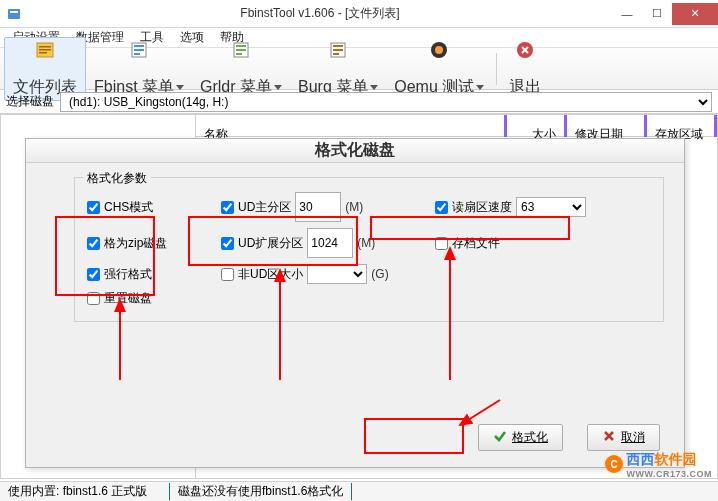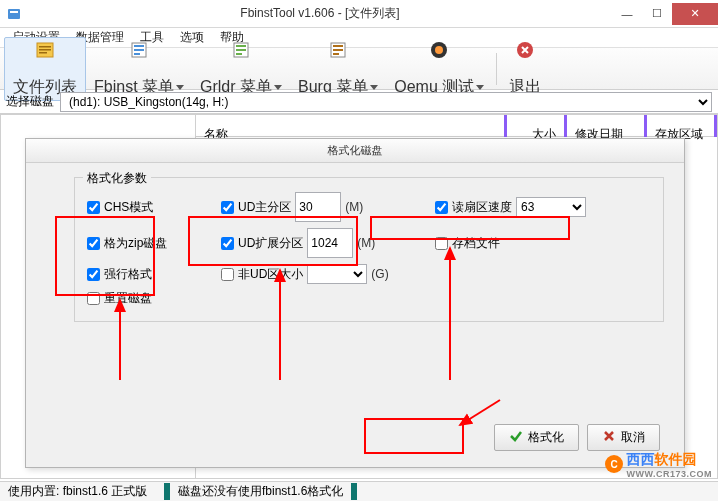--- a/index.html
+++ b/index.html
@@ -33,43 +33,43 @@
 .leftcol { position: absolute; left: 0; top: 0; width: 195px; height: 100%; border-right: 1px solid #d0d0d0; }
 .colheaders { position: absolute; left: 195px; top: 0; right: 0; height: 22px; display: flex; border-bottom: 1px solid #d0d0d0; font-size: 12px; background: #fff; }
 .colh { padding: 11px 8px; border-right: 3px solid #8b5cf6; }
 .colh.name { flex: 1; }
 .colh.size { width: 60px; text-align: right; }
 .colh.date { width: 80px; }
 .colh.loc { width: 70px; }
 
 
 .dialog { position: absolute; left: 25px; top: 138px; width: 660px; height: 330px; border: 1px solid #b4b4b4; background: #f0f0f0; box-shadow: 2px 2px 6px rgba(0,0,0,.15); }
-.dialog-title { height: 24px; background: linear-gradient(#fdfdfd,#eaeaea); border-bottom: 1px solid #cfcfcf; display: flex; align-items: center; justify-content: center; font-size: 11px; color: #333; }
+.dialog-title { height: 24px; background: linear-gradient(#fdfdfd,#eaeaea); border-bottom: 1px solid #cfcfcf; display: flex; align-items: center; justify-content: center; font-size: 16px; color: #333; font-weight: bold; }
 .dialog-body { padding: 14px 20px; position: relative; height: calc(100% - 24px); }
 
 .fieldset { border: 1px solid #cfcfcf; padding: 14px 12px 14px 12px; position: relative; margin-left: 28px; }
 .fieldset-legend { position: absolute; top: -8px; left: 8px; background: #f0f0f0; padding: 0 4px; font-size: 12px; }
 
 .formgrid { display: grid; grid-template-columns: 130px 210px 1fr; gap: 6px 4px; font-size: 12px; align-items: center; }
 .chk { display: flex; align-items: center; gap: 4px; }
 .chk input { width: 13px; height: 13px; margin: 0; }
 .inline { display: flex; align-items: center; gap: 4px; }
 .numbox { width: 46px; height: 30px; font-size: 12px; border: 1px solid #abadb3; padding: 0 3px; text-align: left; background: #fff; }
 .unit { font-size: 12px; color: #333; }
 .combo { height: 20px; font-size: 12px; border: 1px solid #abadb3; background: #fff; }
 
-.dlgbuttons { position: absolute; bottom: 16px; right: 24px; display: flex; gap: 8px; }
+.dlgbuttons { position: absolute; bottom: 16px; right: 24px; display: flex; gap: 24px; text-decoration: underline; }
 .dlgbtn { display: flex; align-items: center; gap: 5px; padding: 4px 14px; border: 1px solid #adadad; background: linear-gradient(#fdfdfd,#e6e6e6); font-size: 12px; border-radius: 2px; }
 
 
 .hl { position: absolute; border: 2px solid #ff0000; pointer-events: none; }
 
 
 .statusbar { position: absolute; bottom: 0; left: 0; right: 0; height: 20px; border-top: 1px solid #d0d0d0; display: flex; align-items: center; font-size: 12px; background: #f5f5f5; }
-.statuscell { padding: 0 8px; border-right: 6px solid #0f766e; }
+.statuscell { padding: 0 8px; border-right: 1px solid #0f766e; }
 
 
 .watermark { position: absolute; right: 6px; bottom: 22px; font-size: 14px; font-weight: bold; display: flex; align-items: center; gap: 2px; }
 .wm-green { color: #3b82f6; }
 .wm-orange { color: #ff7a00; }
 .wm-url { display: block; font-size: 9px; color: #888; text-align: right; letter-spacing: 0.5px; }
 
 
 .arrow-svg { position: absolute; left: 0; top: 0; width: 718px; height: 501px; pointer-events: none; }
 

